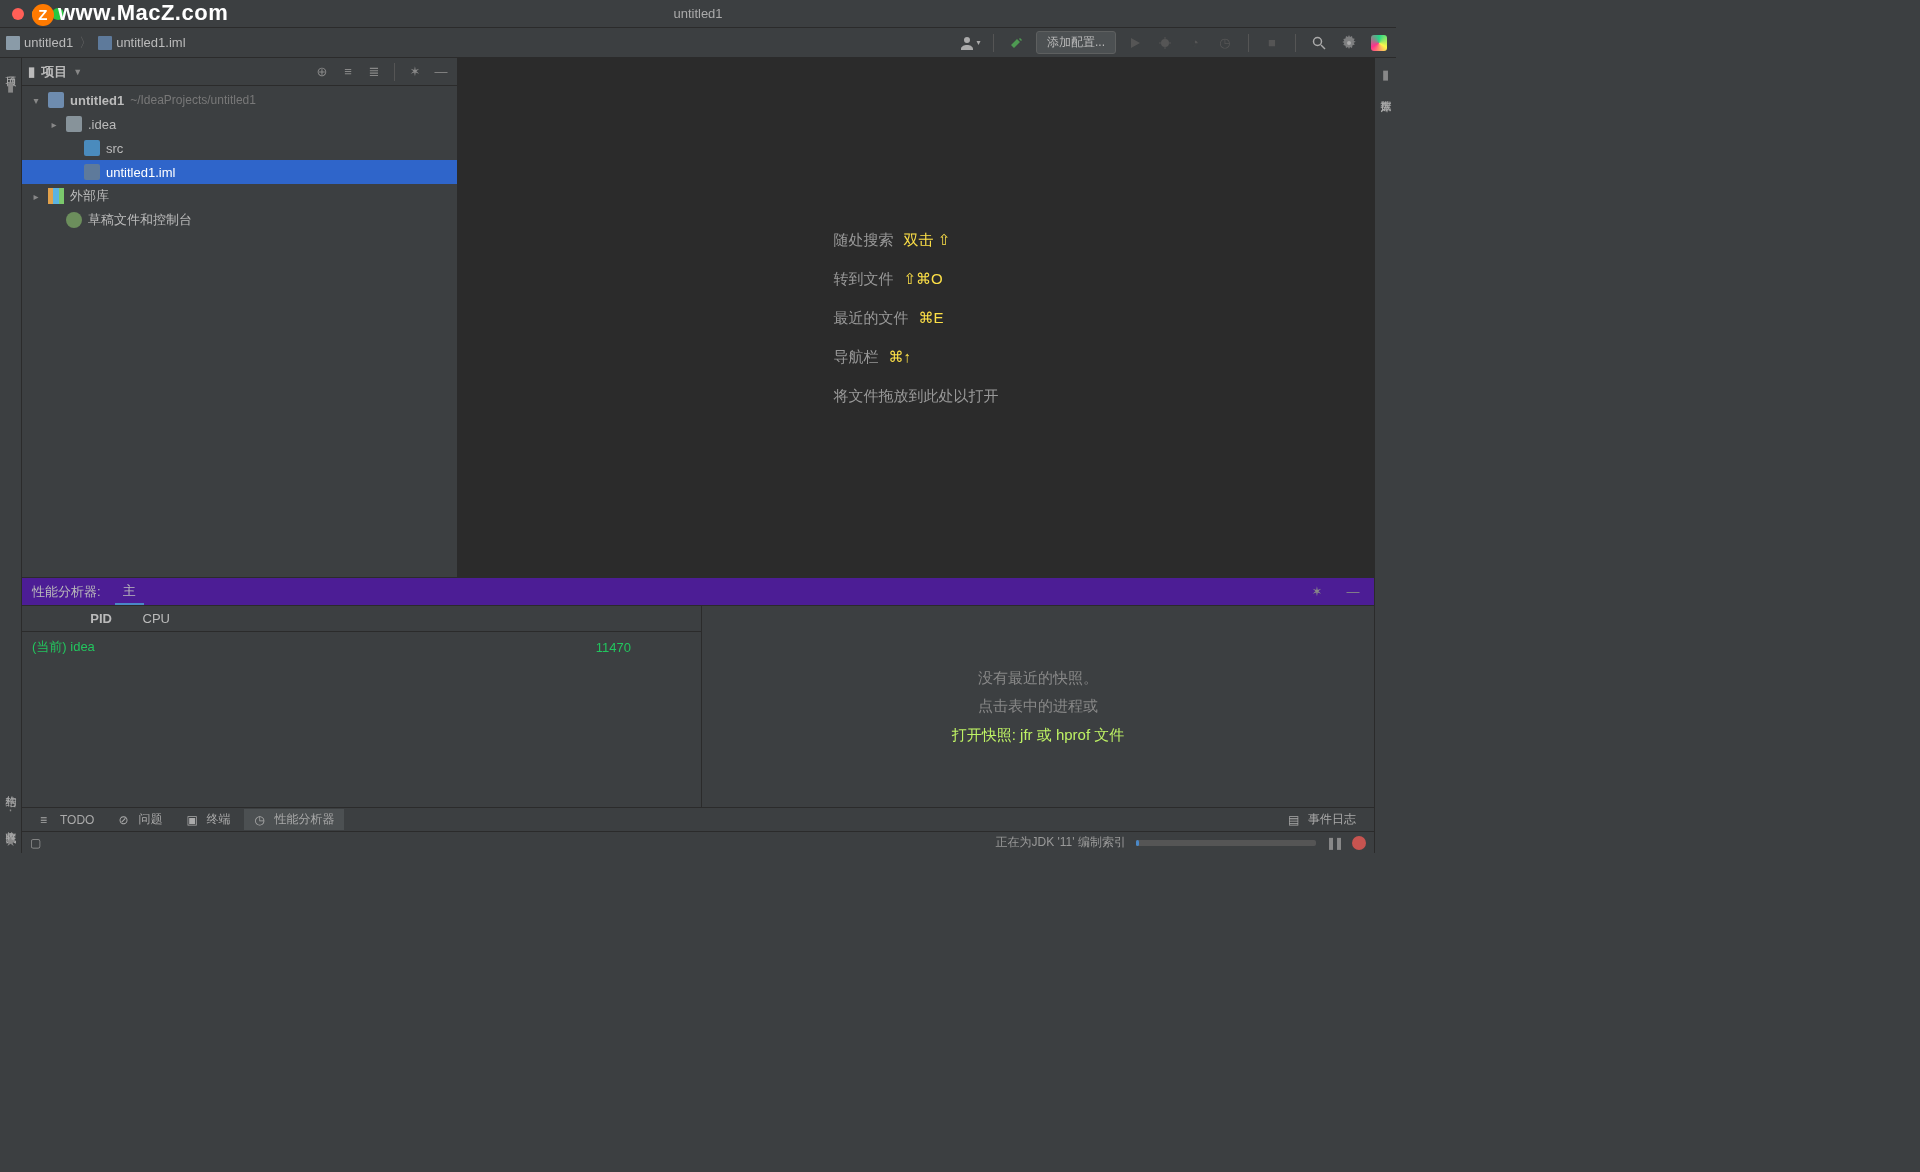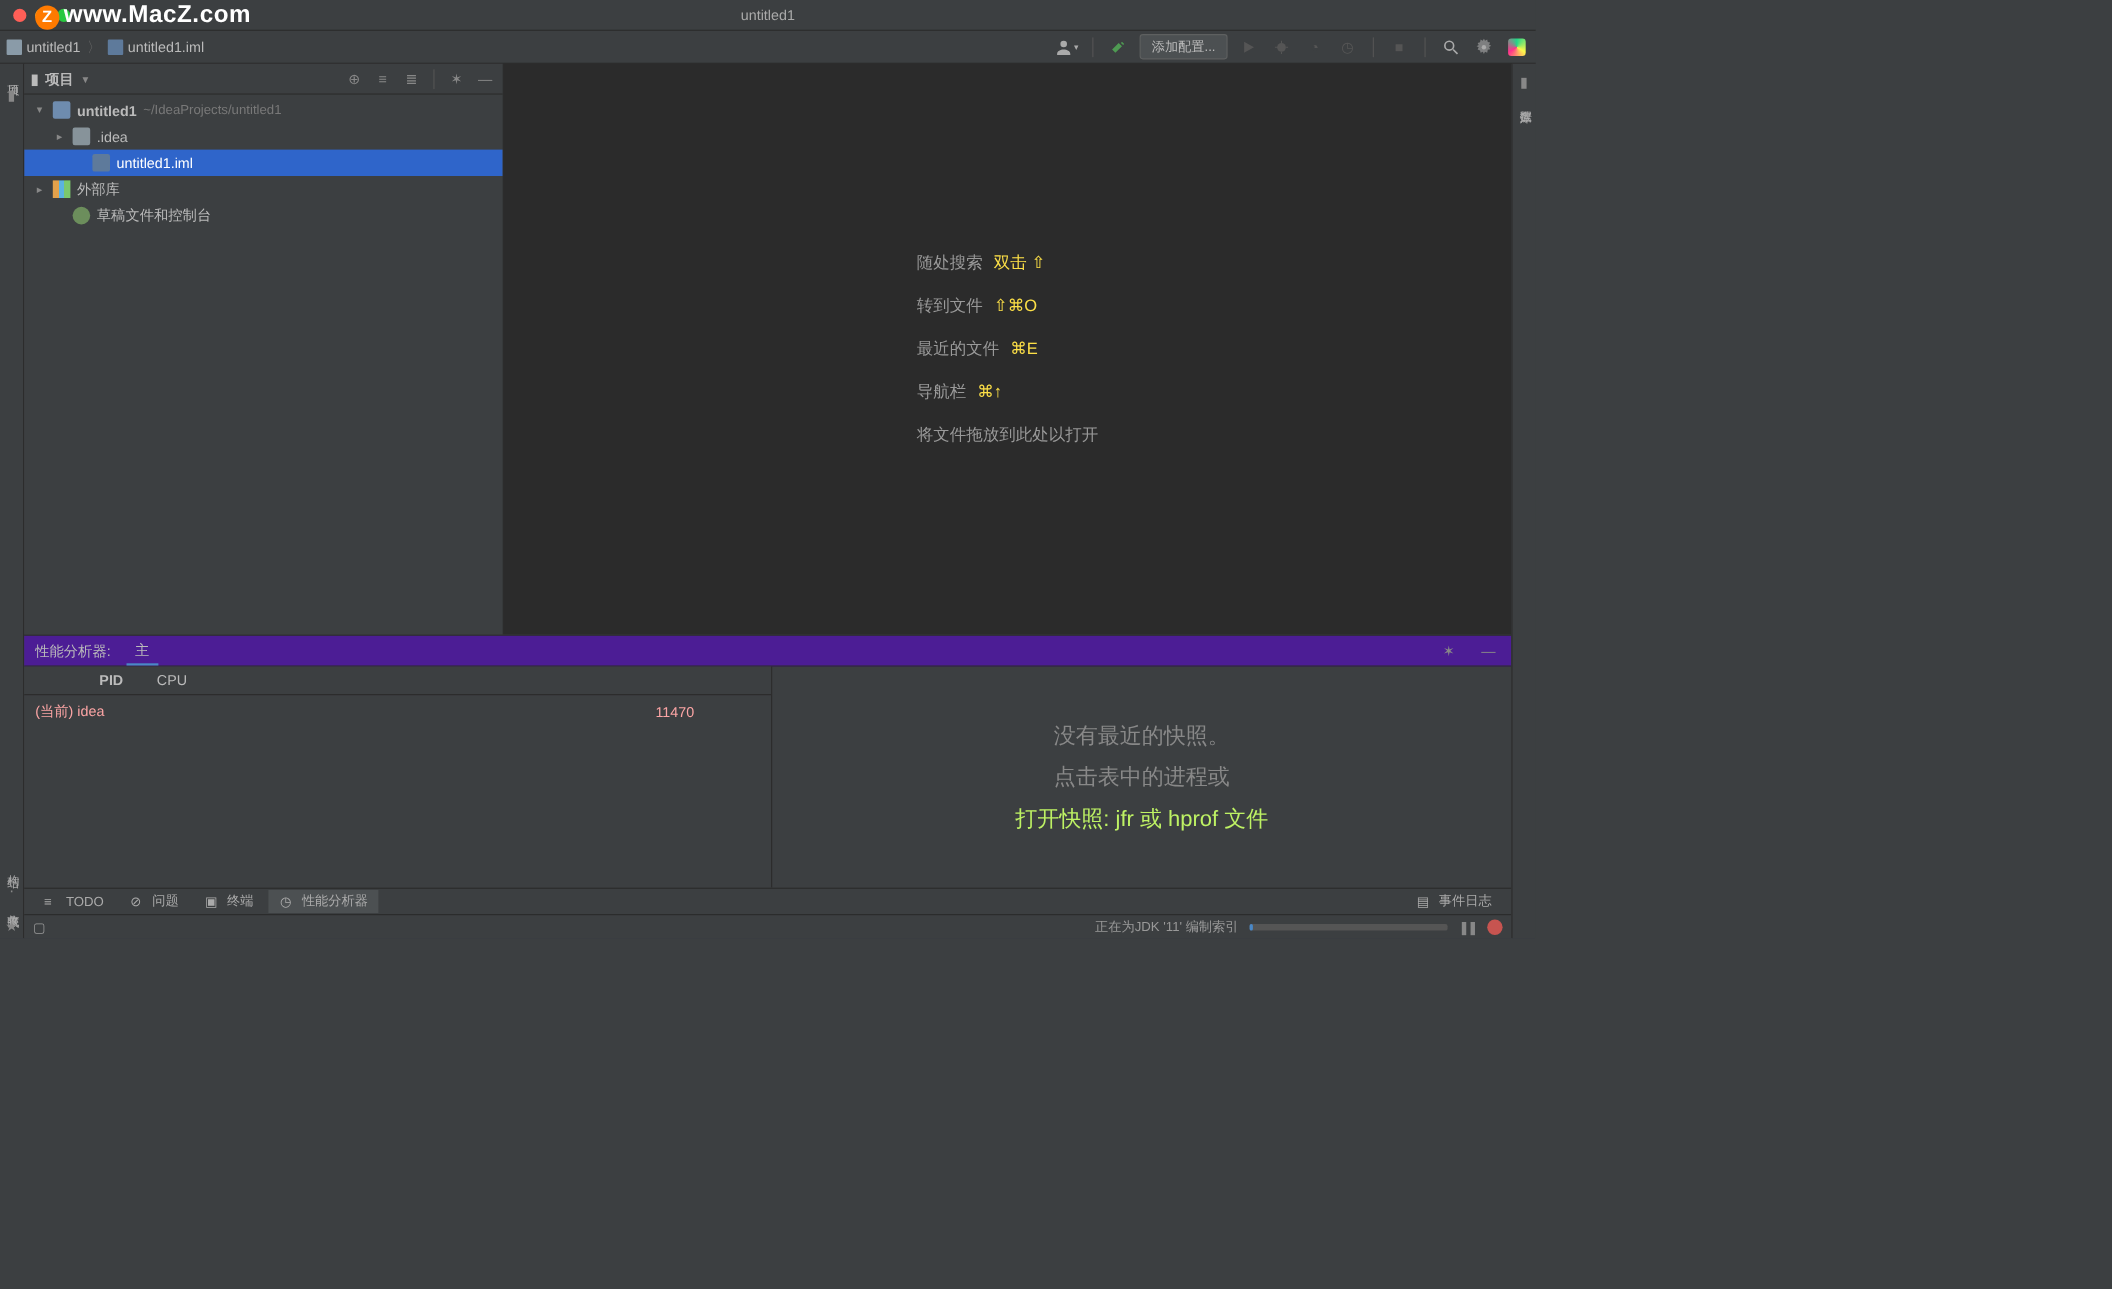--- a/index.html
+++ b/index.html
@@ -74,25 +74,25 @@
 .prof-head{height:28px;background:#4c1d95;display:flex;align-items:center;padding:0 10px;gap:14px;border-bottom:1px solid #2b2b2b}
 .prof-head .lbl{color:#bbb}
 .prof-head .tab{color:#bbb;padding:4px 8px;border-bottom:2px solid #4a88c7;height:100%;display:flex;align-items:center}
 .prof-head .sp{flex:1}
 .prof-body{flex:1;display:flex}
 .proc-table{width:680px;border-right:1px solid #2b2b2b}
 .pt-head{height:26px;background:#3c3f41;display:flex;align-items:center;border-bottom:1px solid #2b2b2b;font-size:13px;color:#bbb}
 .pt-head .c1{flex:1;padding-left:10px}
 .pt-head .c2{width:90px;text-align:right;font-weight:600}
 .pt-head .c3{width:70px;text-align:right;font-weight:400;padding-right:12px}
-.pt-row{height:30px;display:flex;align-items:center;color:#fca5a5}
+.pt-row{height:30px;display:flex;align-items:center;color:#22c55e}
 .pt-row .c1{flex:1;padding-left:10px}
 .pt-row .c2{width:90px;text-align:right}
 .pt-row .c3{width:70px;text-align:right;padding-right:12px}
-.snap-pane{flex:1;display:flex;flex-direction:column;align-items:center;justify-content:center;color:#888;font-size:20px;line-height:1.9}
+.snap-pane{flex:1;display:flex;flex-direction:column;align-items:center;justify-content:center;color:#888;font-size:15px;line-height:1.9}
 .snap-pane a{color:#bef264;text-decoration:none}
 
 
 .bottabs { height:24px; background:#3c3f41; border-top:1px solid #2b2b2b; display:flex; align-items:center; padding:0 8px; gap:4px; font-size:12px; color:#aaa; }
 .bt{display:flex;align-items:center;gap:6px;padding:2px 10px;cursor:pointer}
 .bt.act{background:#4c5052}
 .bt .bi{width:14px;height:14px;display:inline-block}
 .bottabs .sp{flex:1}
 
 
@@ -211,20 +211,25 @@
               <span class="arrow">▾</span>
               <span class="ico-prj"></span>
               <b>untitled1</b>
               <span class="dim">~/IdeaProjects/untitled1</span>
             </div>
             <div class="trow ind1">
               <span class="arrow">▸</span>
               <span class="ico-fold"></span>
               <span>.idea</span>
             </div>
+            <div class="trow ind2">
+              <span class="arrow" style="visibility:hidden">▸</span>
+              <span class="ico-src"></span>
+              <span>src</span>
+            </div>
             <div class="trow ind2 sel">
               <span class="arrow" style="visibility:hidden">▸</span>
               <span class="ico-iml"></span>
               <span>untitled1.iml</span>
             </div>
             <div class="trow">
               <span class="arrow">▸</span>
               <span class="ico-lib"></span>
               <span>外部库</span>
             </div>

